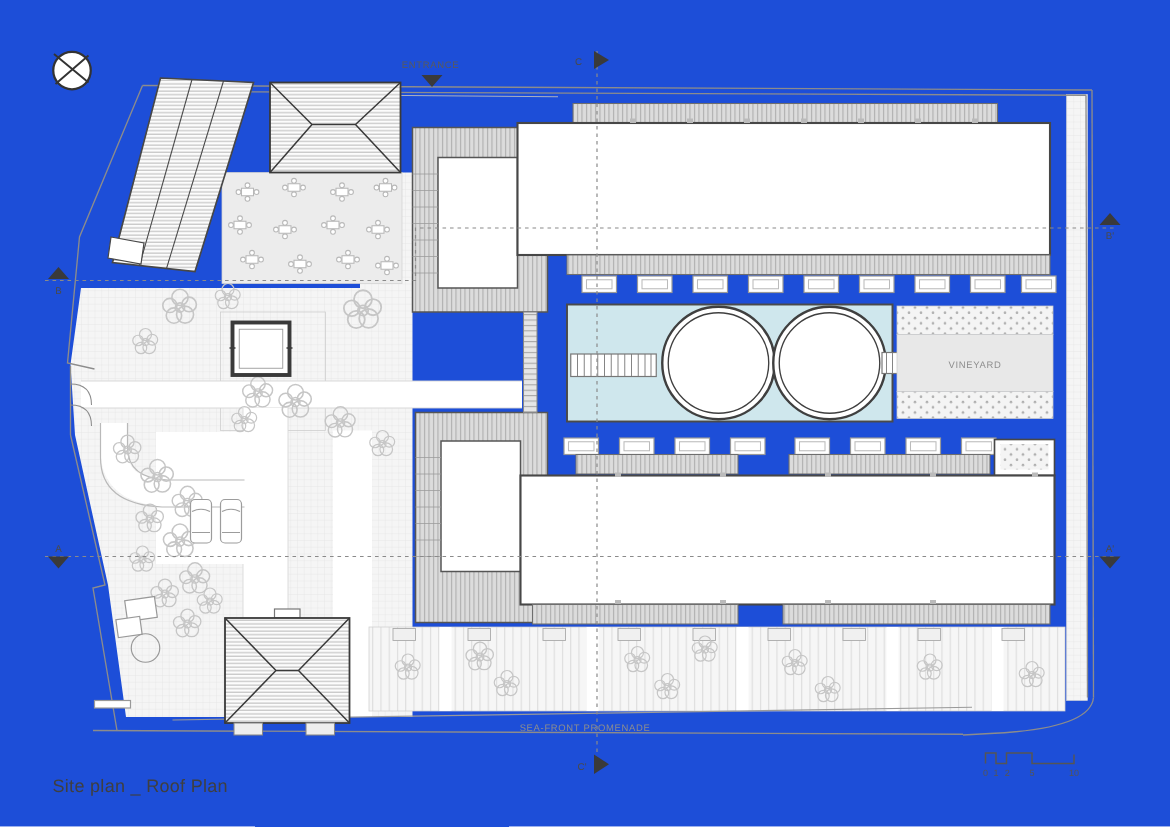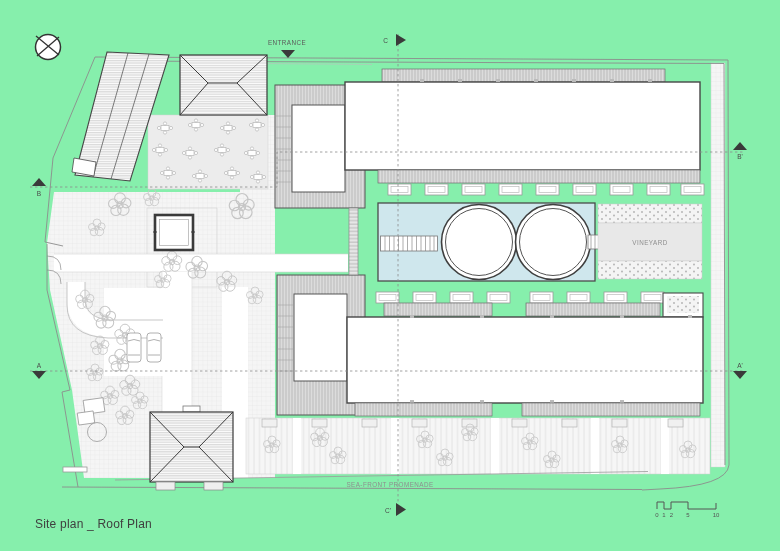--- a/index.html
+++ b/index.html
@@ -1,16 +1,16 @@
 <!DOCTYPE html>
 <html><head>
 <meta charset="utf-8">
 <style>
   html,body{margin:0;padding:0;background:#fff;}
-  .canvas{position:relative;width:780px;height:551px;background:#86efac;overflow:hidden;
+  .canvas{position:relative;width:780px;height:551px;background:#1d4ed8;overflow:hidden;
           font-family:"Liberation Sans",sans-serif;}
   svg text{font-family:"Liberation Sans",sans-serif;fill:#555;}
   .lbl{font-size:6.3px;letter-spacing:.45px;fill:#5a5a5a;}
   .sec{font-size:6.5px;fill:#4a4a4a;}
   .muted{fill:#8e8e8e;}
   .title{font-size:12px;fill:#3f3f3f;letter-spacing:.2px;}
   .tick{font-size:6px;fill:#555;}
 </style>
 </head>
 <body>

